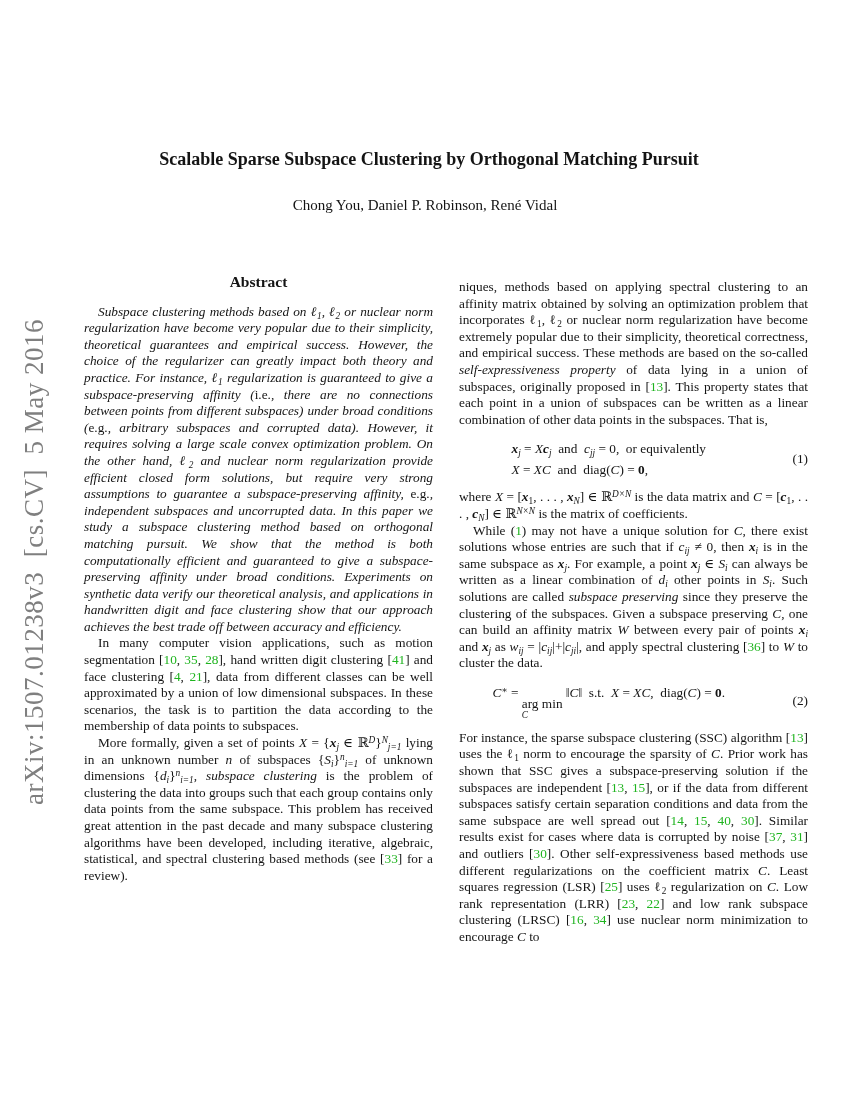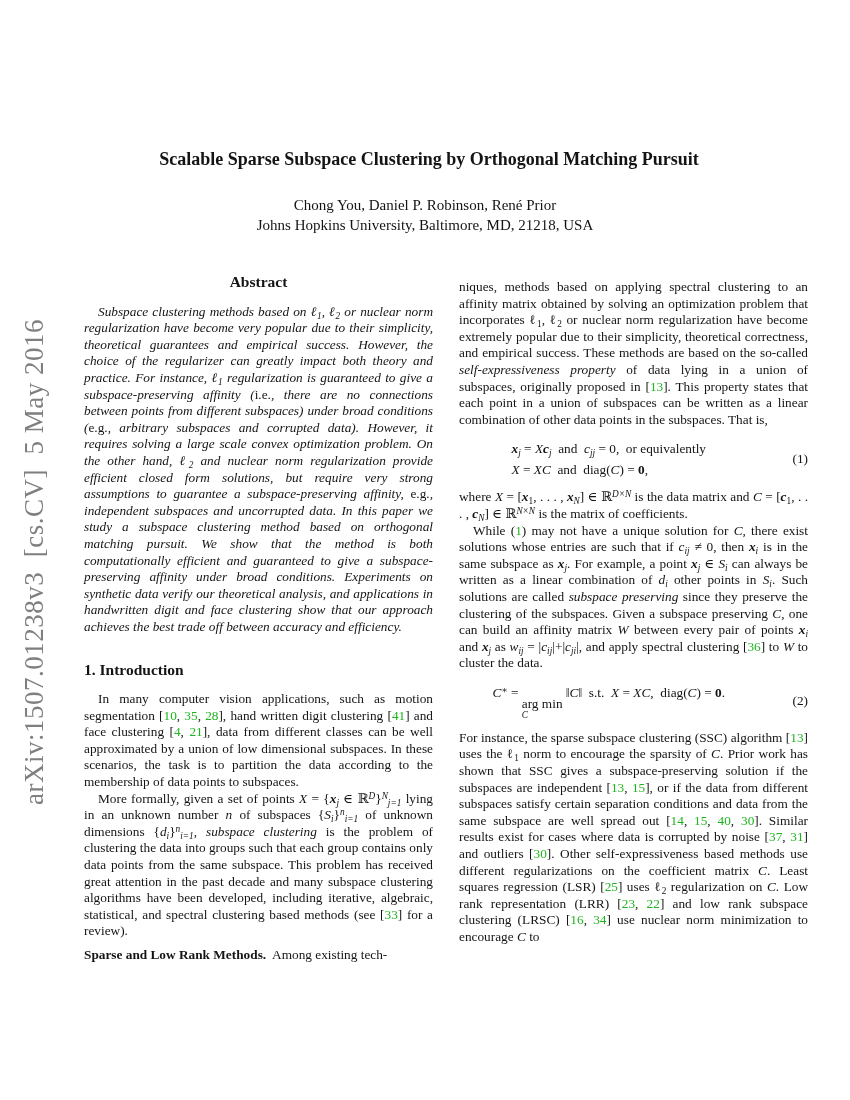--- a/index.html
+++ b/index.html
@@ -42,30 +42,27 @@
   .eq-num{margin-left:2px;}
   .limop{display:inline-flex;flex-direction:column;align-items:flex-start;vertical-align:-.85em;line-height:1.05;}
   .limop-under{font-size:.7em;font-style:italic;}
 </style>
 </head>
 <body>
 
 <div class="page">
   <div class="watermark">arXiv:1507.01238v3  [cs.CV]  5 May 2016</div>
   <h1 class="title">Scalable Sparse Subspace Clustering by Orthogonal Matching Pursuit</h1>
-  <div class="authors">Chong You, Daniel P. Robinson, René Prior</div>
-  <div class="affiliation">Johns Hopkins University, Baltimore, MD, 21218, USA</div>
+  <div class="authors">Chong You, Daniel P. Robinson, René Vidal</div>
   <div class="columns">
     <div class="col col-left" id="col-left">
         <div class="abstract-heading">Abstract</div>
         <p class="para indent itpara"><span>Subspace clustering methods based on </span><span>ℓ</span><sub>1</sub><span>, </span><span>ℓ</span><sub>2</sub><span> or nuclear norm regularization have become very popular due to their simplicity, theoretical guarantees and empirical success. However, the choice of the regularizer can greatly impact both theory and practice. For instance, </span><span>ℓ</span><sub>1</sub><span> regularization is guaranteed to give a subspace-preserving affinity (</span><span class="rm">i.e.</span><span>, there are no connections between points from different subspaces) under broad conditions (</span><span class="rm">e.g.</span><span>, arbitrary subspaces and corrupted data). However, it requires solving a large scale convex optimization problem. On the other hand, </span><span>ℓ</span><sub>2</sub><span> and nuclear norm regularization provide efficient closed form solutions, but require very strong assumptions to guarantee a subspace-preserving affinity, </span><span class="rm">e.g.</span><span>, independent subspaces and uncorrupted data. In this paper we study a subspace clustering method based on orthogonal matching pursuit. We show that the method is both computationally efficient and guaranteed to give a subspace-preserving affinity under broad conditions. Experiments on synthetic data verify our theoretical analysis, and applications in handwritten digit and face clustering show that our approach achieves the best trade off between accuracy and efficiency.</span></p>
-        <div class="section-heading">1. Introduction</div>
         <p class="para indent"><span>In many computer vision applications, such as motion segmentation [</span><span class="cite">10</span><span>, </span><span class="cite">35</span><span>, </span><span class="cite">28</span><span>], hand written digit clustering [</span><span class="cite">41</span><span>] and face clustering [</span><span class="cite">4</span><span>, </span><span class="cite">21</span><span>], data from different classes can be well approximated by a union of low dimensional subspaces. In these scenarios, the task is to partition the data according to the membership of data points to subspaces.</span></p>
         <p class="para indent"><span>More formally, given a set of points </span><span class="it">X</span><span> = {</span><span class="bd it">x</span><sub class="it">j</sub><span> ∈ ℝ</span><sup class="it">D</sup><span>}</span><sup class="it">N</sup><sub class="it">j=1</sub><span> lying in an unknown number </span><span class="it">n</span><span> of subspaces {</span><span class="it">S</span><sub class="it">i</sub><span>}</span><sup class="it">n</sup><sub class="it">i=1</sub><span> of unknown dimensions {</span><span class="it">d</span><sub class="it">i</sub><span>}</span><sup class="it">n</sup><sub class="it">i=1</sub><span>, </span><span class="it">subspace clustering</span><span> is the problem of clustering the data into groups such that each group contains only data points from the same subspace. This problem has received great attention in the past decade and many subspace clustering algorithms have been developed, including iterative, algebraic, statistical, and spectral clustering based methods (see [</span><span class="cite">33</span><span>] for a review).</span></p>
-        <p class="para mt"><span class="bd">Sparse and Low Rank Methods.</span><span>&nbsp; Among existing tech-</span></p>
       </div>
     <div class="col col-right" id="col-right">
         <p class="para"><span>niques, methods based on applying spectral clustering to an affinity matrix obtained by solving an optimization problem that incorporates </span><span>ℓ</span><sub>1</sub><span>, </span><span>ℓ</span><sub>2</sub><span> or nuclear norm regularization have become extremely popular due to their simplicity, theoretical correctness, and empirical success. These methods are based on the so-called </span><span class="it">self-expressiveness property</span><span> of data lying in a union of subspaces, originally proposed in [</span><span class="cite">13</span><span>]. This property states that each point in a union of subspaces can be written as a linear combination of other data points in the subspaces. That is,</span></p>
         <div class="equation">
           <span class="eq-body"><span class="eq-stack"><span class="eq-line"><span class="bd it">x</span><sub class="it">j</sub><span> = </span><span class="it">X</span><span class="bd it">c</span><sub class="it">j</sub><span>&nbsp; and&nbsp; </span><span class="it">c</span><sub class="it">jj</sub><span> = 0,&nbsp; or equivalently</span></span><span class="eq-line"><span class="it">X</span><span> = </span><span class="it">XC</span><span>&nbsp; and&nbsp; diag(</span><span class="it">C</span><span>) = </span><span class="bd">0</span><span>,</span></span></span></span>
           <span class="eq-num">(1)</span>
         </div>
         <p class="para"><span>where </span><span class="it">X</span><span> = [</span><span class="bd it">x</span><sub>1</sub><span>, . . . , </span><span class="bd it">x</span><sub class="it">N</sub><span>] ∈ ℝ</span><sup class="it">D×N</sup><span> is the data matrix and </span><span class="it">C</span><span> = [</span><span class="bd it">c</span><sub>1</sub><span>, . . . , </span><span class="bd it">c</span><sub class="it">N</sub><span>] ∈ ℝ</span><sup class="it">N×N</sup><span> is the matrix of coefficients.</span></p>
         <p class="para indent"><span>While (</span><span class="cite">1</span><span>) may not have a unique solution for </span><span class="it">C</span><span>, there exist solutions whose entries are such that if </span><span class="it">c</span><sub class="it">ij</sub><span> ≠ 0, then </span><span class="bd it">x</span><sub class="it">i</sub><span> is in the same subspace as </span><span class="bd it">x</span><sub class="it">j</sub><span>. For example, a point </span><span class="bd it">x</span><sub class="it">j</sub><span> ∈ </span><span class="it">S</span><sub class="it">i</sub><span> can always be written as a linear combination of </span><span class="it">d</span><sub class="it">i</sub><span> other points in </span><span class="it">S</span><sub class="it">i</sub><span>. Such solutions are called </span><span class="it">subspace preserving</span><span> since they preserve the clustering of the subspaces. Given a subspace preserving </span><span class="it">C</span><span>, one can build an affinity matrix </span><span class="it">W</span><span> between every pair of points </span><span class="bd it">x</span><sub class="it">i</sub><span> and </span><span class="bd it">x</span><sub class="it">j</sub><span> as </span><span class="it">w</span><sub class="it">ij</sub><span> = |</span><span class="it">c</span><sub class="it">ij</sub><span>|+|</span><span class="it">c</span><sub class="it">ji</sub><span>|, and apply spectral clustering [</span><span class="cite">36</span><span>] to </span><span class="it">W</span><span> to cluster the data.</span></p>
         <div class="equation">

